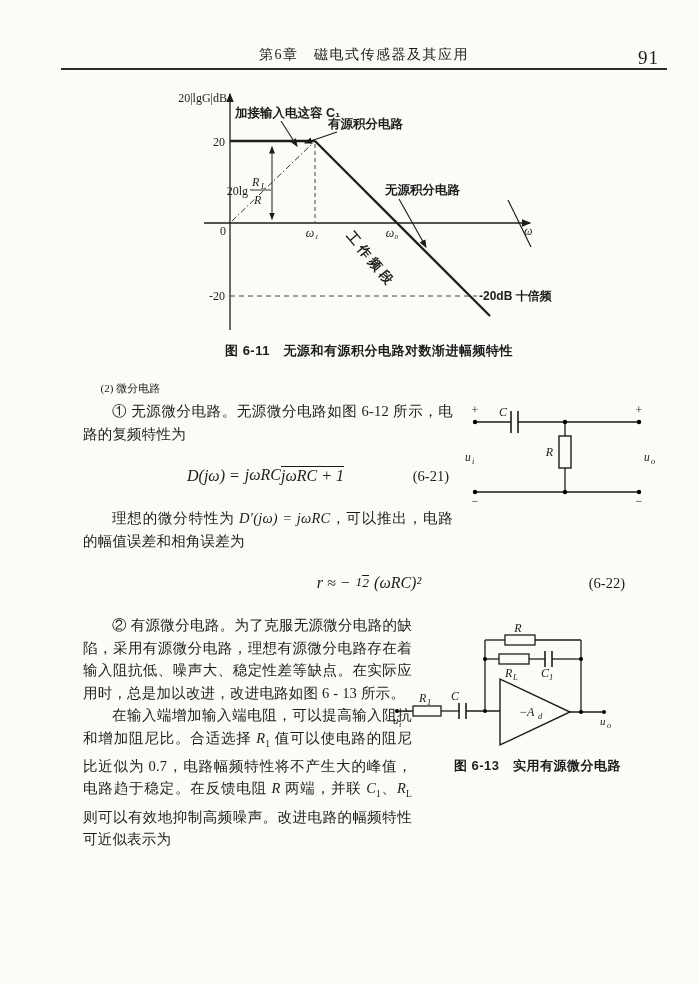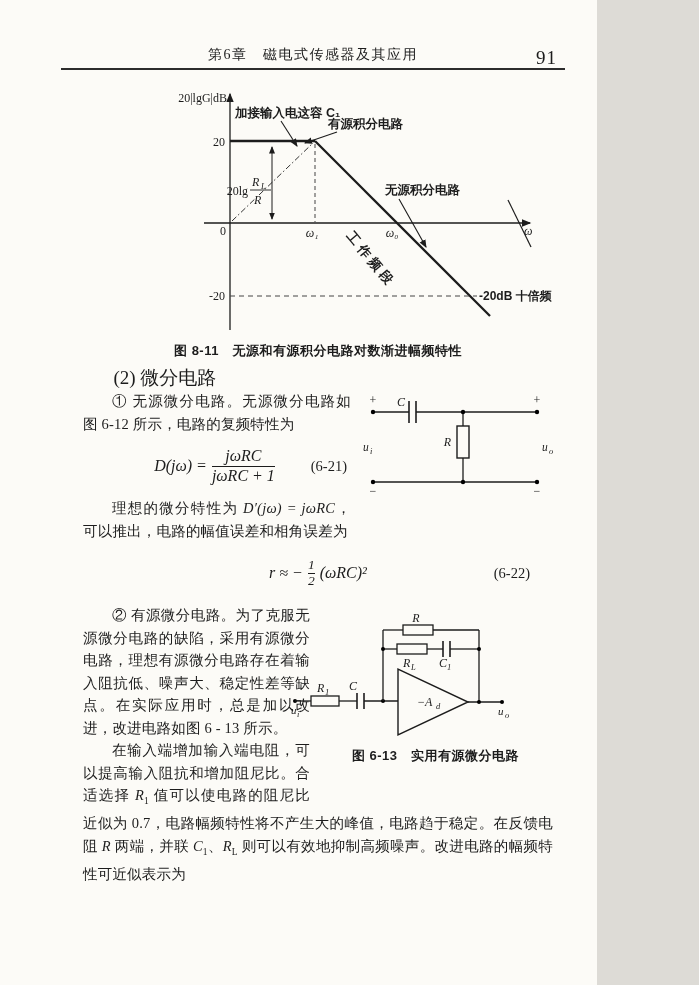--- a/index.html
+++ b/index.html
@@ -1,17 +1,17 @@
 <!DOCTYPE html>
 <html><head>
 <meta charset="utf-8">
 <style>
   html,body{margin:0;padding:0;background:#dddbd6;}
   .page{
-    width:597px;height:985px;background:#fcfbf7;position:relative;
+    width:699px;height:985px;background:#fcfbf7;position:relative;
     font-family:"Liberation Serif","DejaVu Serif",serif;color:#1c1c1c;
     overflow:hidden;box-sizing:border-box;
   }
   .content{padding:46px 44px 0 83px;}
   .header{position:relative;height:22px;margin:0 -12px 0 -22px;
     border-bottom:2px solid #2c2c2c;}
   .header-title{position:absolute;left:0;right:0;top:0;text-align:center;
     font-size:14px;letter-spacing:1.5px;}
   .page-num{position:absolute;right:8px;top:1px;font-size:19px;letter-spacing:1px;}
 
@@ -21,36 +21,36 @@
   .sv-rm{font-family:"Liberation Serif","DejaVu Serif",serif;font-style:normal;font-size:12px;}
   .sv-sub{font-family:"Liberation Serif","DejaVu Serif",serif;font-style:italic;font-size:8.5px;}
   .sv-cn{font-family:"Liberation Sans","DejaVu Sans",sans-serif;font-weight:700;
     font-style:normal;font-size:12.5px;}
   .figcap{font-family:"Liberation Sans","DejaVu Sans",sans-serif;font-weight:700;
     font-size:13px;text-align:center;letter-spacing:0.5px;}
   .cap611{margin:4px 0 6px 0;}
 
   .para{font-size:14.5px;line-height:22.5px;letter-spacing:0.2px;
     text-align:justify;text-indent:2em;margin:0;}
-  .heading{font-size:19px;line-height:24px;text-indent:1.6em;margin:6px 0 0 0;}
+  .heading{font-size:11px;line-height:24px;text-indent:1.6em;margin:16px 0 0 0;}
   .it{font-style:italic;font-family:"Liberation Serif","DejaVu Serif",serif;}
   sub{font-size:9.5px;}
 
   .fig612{float:right;width:190px;margin:4px 0 4px 12px;}
   .fig613{float:right;width:235px;margin:8px 0 34px 8px;}
   .fig613 svg{margin-left:-27px;display:block;}
 
   .eq{position:relative;display:flex;align-items:center;justify-content:center;
     font-style:italic;font-family:"Liberation Serif","DejaVu Serif",serif;
     font-size:16px;margin:11px 0;min-height:40px;}
   .eq .tag{position:absolute;font-style:normal;font-size:14.5px;}
   .eq621{margin-right:115px;}
   .eq621 .tag{right:4px;}
-  .eq622 .tag,.eq623 .tag{right:23px;}
-  .frac{display:inline-flex;flex-direction:column;text-align:center;margin:0 5px;
+  .eq622 .tag,.eq623 .tag{right:30px;}
+  .frac{display:inline-flex;text-align:center;margin:0 5px;
     vertical-align:middle;line-height:1.15;justify-content:space-between;}
   .frac .den{border-top:1.2px solid #1c1c1c;}
   .frac-small{font-size:13.5px;line-height:1.1;}
   .clear{clear:both;}
 </style>
 </head>
 <body>
 
 <div class="page">
   <div class="content">
@@ -98,21 +98,21 @@
         <line x1="110" y1="104" x2="131" y2="104" stroke="#1c1c1c" stroke-width="0.9"></line>
         <text x="114" y="118" class="sv-math">R</text>
 
         <text x="95" y="31" class="sv-cn">加接输入电这容 C₁</text>
         <text x="188" y="42" class="sv-cn">有源积分电路</text>
         <text x="245" y="108" class="sv-cn">无源积分电路</text>
         <text transform="translate(206,150) rotate(50)" x="0" y="0" class="sv-cn" style="letter-spacing:4px;font-size:13px;">工作频段</text>
         <text x="339" y="214" class="sv-cn" style="font-size:12px;">-20dB 十倍频</text>
       </svg>
     </div>
-    <div class="figcap cap611">图 8-11　无源和有源积分电路对数渐进幅频特性</div>
+    <div class="figcap cap611">图 6-11　无源和有源积分电路对数渐进幅频特性</div>
 
     <p class="heading">(2) 微分电路</p>
 
     <div class="fig612">
       <svg width="190" height="104" viewBox="0 0 190 104">
 
         <line x1="10" y1="18" x2="46" y2="18" stroke="#1c1c1c" stroke-width="1.3"></line>
         <line x1="46" y1="7" x2="46" y2="29" stroke="#1c1c1c" stroke-width="1.6"></line>
         <line x1="53" y1="7" x2="53" y2="29" stroke="#1c1c1c" stroke-width="1.6"></line>
         <line x1="53" y1="18" x2="174" y2="18" stroke="#1c1c1c" stroke-width="1.3"></line>

